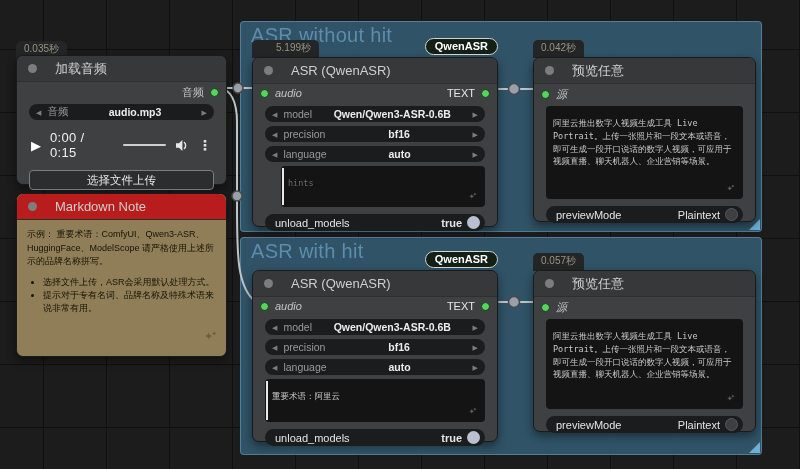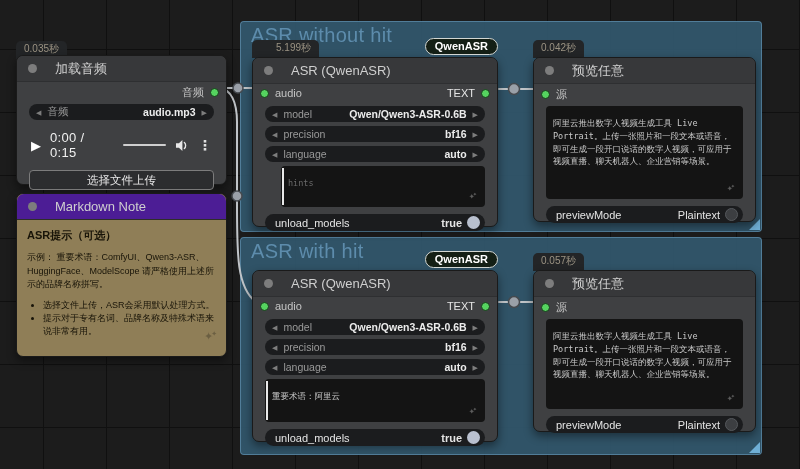--- a/index.html
+++ b/index.html
@@ -41,36 +41,36 @@
   }
   .node-header {
     height:26px; display:flex; align-items:center; gap:18px; padding:0 11px;
     background:#37383a; border-radius:7px 7px 0 0; border-bottom:1px solid #2e2f31;
   }
   .collapse-dot { width:9px; height:9px; border-radius:50%; background:#7d7d7d; flex:0 0 auto; }
   .node-title { font-size:13px; color:#cfcfcf; white-space:nowrap; }
 
   .ports { position:relative; height:17px; margin:3px 0 2px 0; }
   .port { position:absolute; top:0; display:flex; align-items:center; gap:6px; font-size:11px; color:#c4c4c4; }
-  .port.in  { left:7px; }
+  .port.in  { left:7px;font-style:italic; }
   .port.out { right:7px; flex-direction:row; }
   .dot {
     width:9px; height:9px; border-radius:50%;
     background:#55d45f; border:1px solid #173a1b; flex:0 0 auto;
   }
 
   .combo {
     height:16px; margin:0 12px 4px 12px; padding:0 7px;
     background:#1b1c1e; border-radius:9px;
     display:flex; align-items:center; gap:6px;
     font-size:10.5px; color:#9a9a9a;
   }
   .combo .arrow { font-size:7px; color:#7d7d7d; line-height:1; }
   .combo .cname { flex:0 0 auto; }
-  .combo .cvalue { flex:1 1 auto; text-align:right; color:#ececec; font-weight:600; }
+  .combo .cvalue { flex:1 1 auto; text-align:center; color:#ececec; font-weight:600; }
   .combo.wide .cvalue { font-weight:700; }
 
   .toggle-row {
     height:17px; margin:0 12px; padding:0 5px 0 10px;
     background:#1b1c1e; border-radius:9px;
     display:flex; align-items:center; font-size:11px; color:#e4e4e4;
   }
   .toggle-row .tname { flex:1 1 auto; }
   .toggle-row .tvalue { font-weight:700; margin-right:5px; }
   .knob { width:13px; height:13px; border-radius:50%; }
@@ -109,21 +109,21 @@
   .track { width:44px; height:2.5px; background:#cfcfcf; border-radius:2px; }
   .kebab { font-size:14px; color:#e0e0e0; line-height:1; font-weight:700; }
   .upload-btn {
     margin:6px 12px 0 12px; height:20px; line-height:18px;
     border:1px solid #7c7c7c; border-radius:4px; background:#2c2d2f;
     text-align:center; font-size:11.5px; color:#e6e6e6;
   }
 
   
   .md-node { background:#8f7e57; border-radius:7px; }
-  .md-node .node-header { background:#4c1d95; border-bottom:1px solid #2f2e28; }
+  .md-node .node-header { background:#b91c1c; border-bottom:1px solid #2f2e28; }
   .md-body { padding:8px 10px 4px 10px; color:#181408; position:relative; height:129px; }
   .md-h { font-size:11px; font-weight:700; margin-bottom:8px; }
   .md-p { font-size:9px; line-height:1.5; margin-bottom:7px; }
   .md-ul { margin-left:16px; }
   .md-li { font-size:9px; line-height:1.45; }
   .md-sparkle { position:absolute; right:9px; bottom:6px; color:#6b5f42; font-size:11px; }
   .md-sparkle .s2 { font-size:7px; vertical-align:4px; margin-left:-2px; }
 </style>
 </head>
 <body>
@@ -187,21 +187,20 @@
     </div>
     <div class="upload-btn">选择文件上传</div>
   </div>
 
   <div class="node md-node" style="left:16px;top:193px;width:211px;height:164px;">
     <div class="node-header">
       <span class="collapse-dot"></span>
       <span class="node-title">Markdown Note</span>
     </div>
     <div class="md-body">
-      <div class="md-h">ASR提示（可选）</div>
       <div class="md-p">示例： 重要术语：ComfyUI、Qwen3-ASR、HuggingFace、ModelScope 请严格使用上述所示的品牌名称拼写。</div>
       <ul class="md-ul">
         <li class="md-li">选择文件上传，ASR会采用默认处理方式。</li>
         <li class="md-li">提示对于专有名词、品牌名称及特殊术语来说非常有用。</li>
       </ul>
       <span class="md-sparkle">✦<span class="s2">✦</span></span>
     </div>
   </div>
 
   <div class="time-badge" style="left:252px;top:40px;padding-left:24px;">5.199秒</div>

